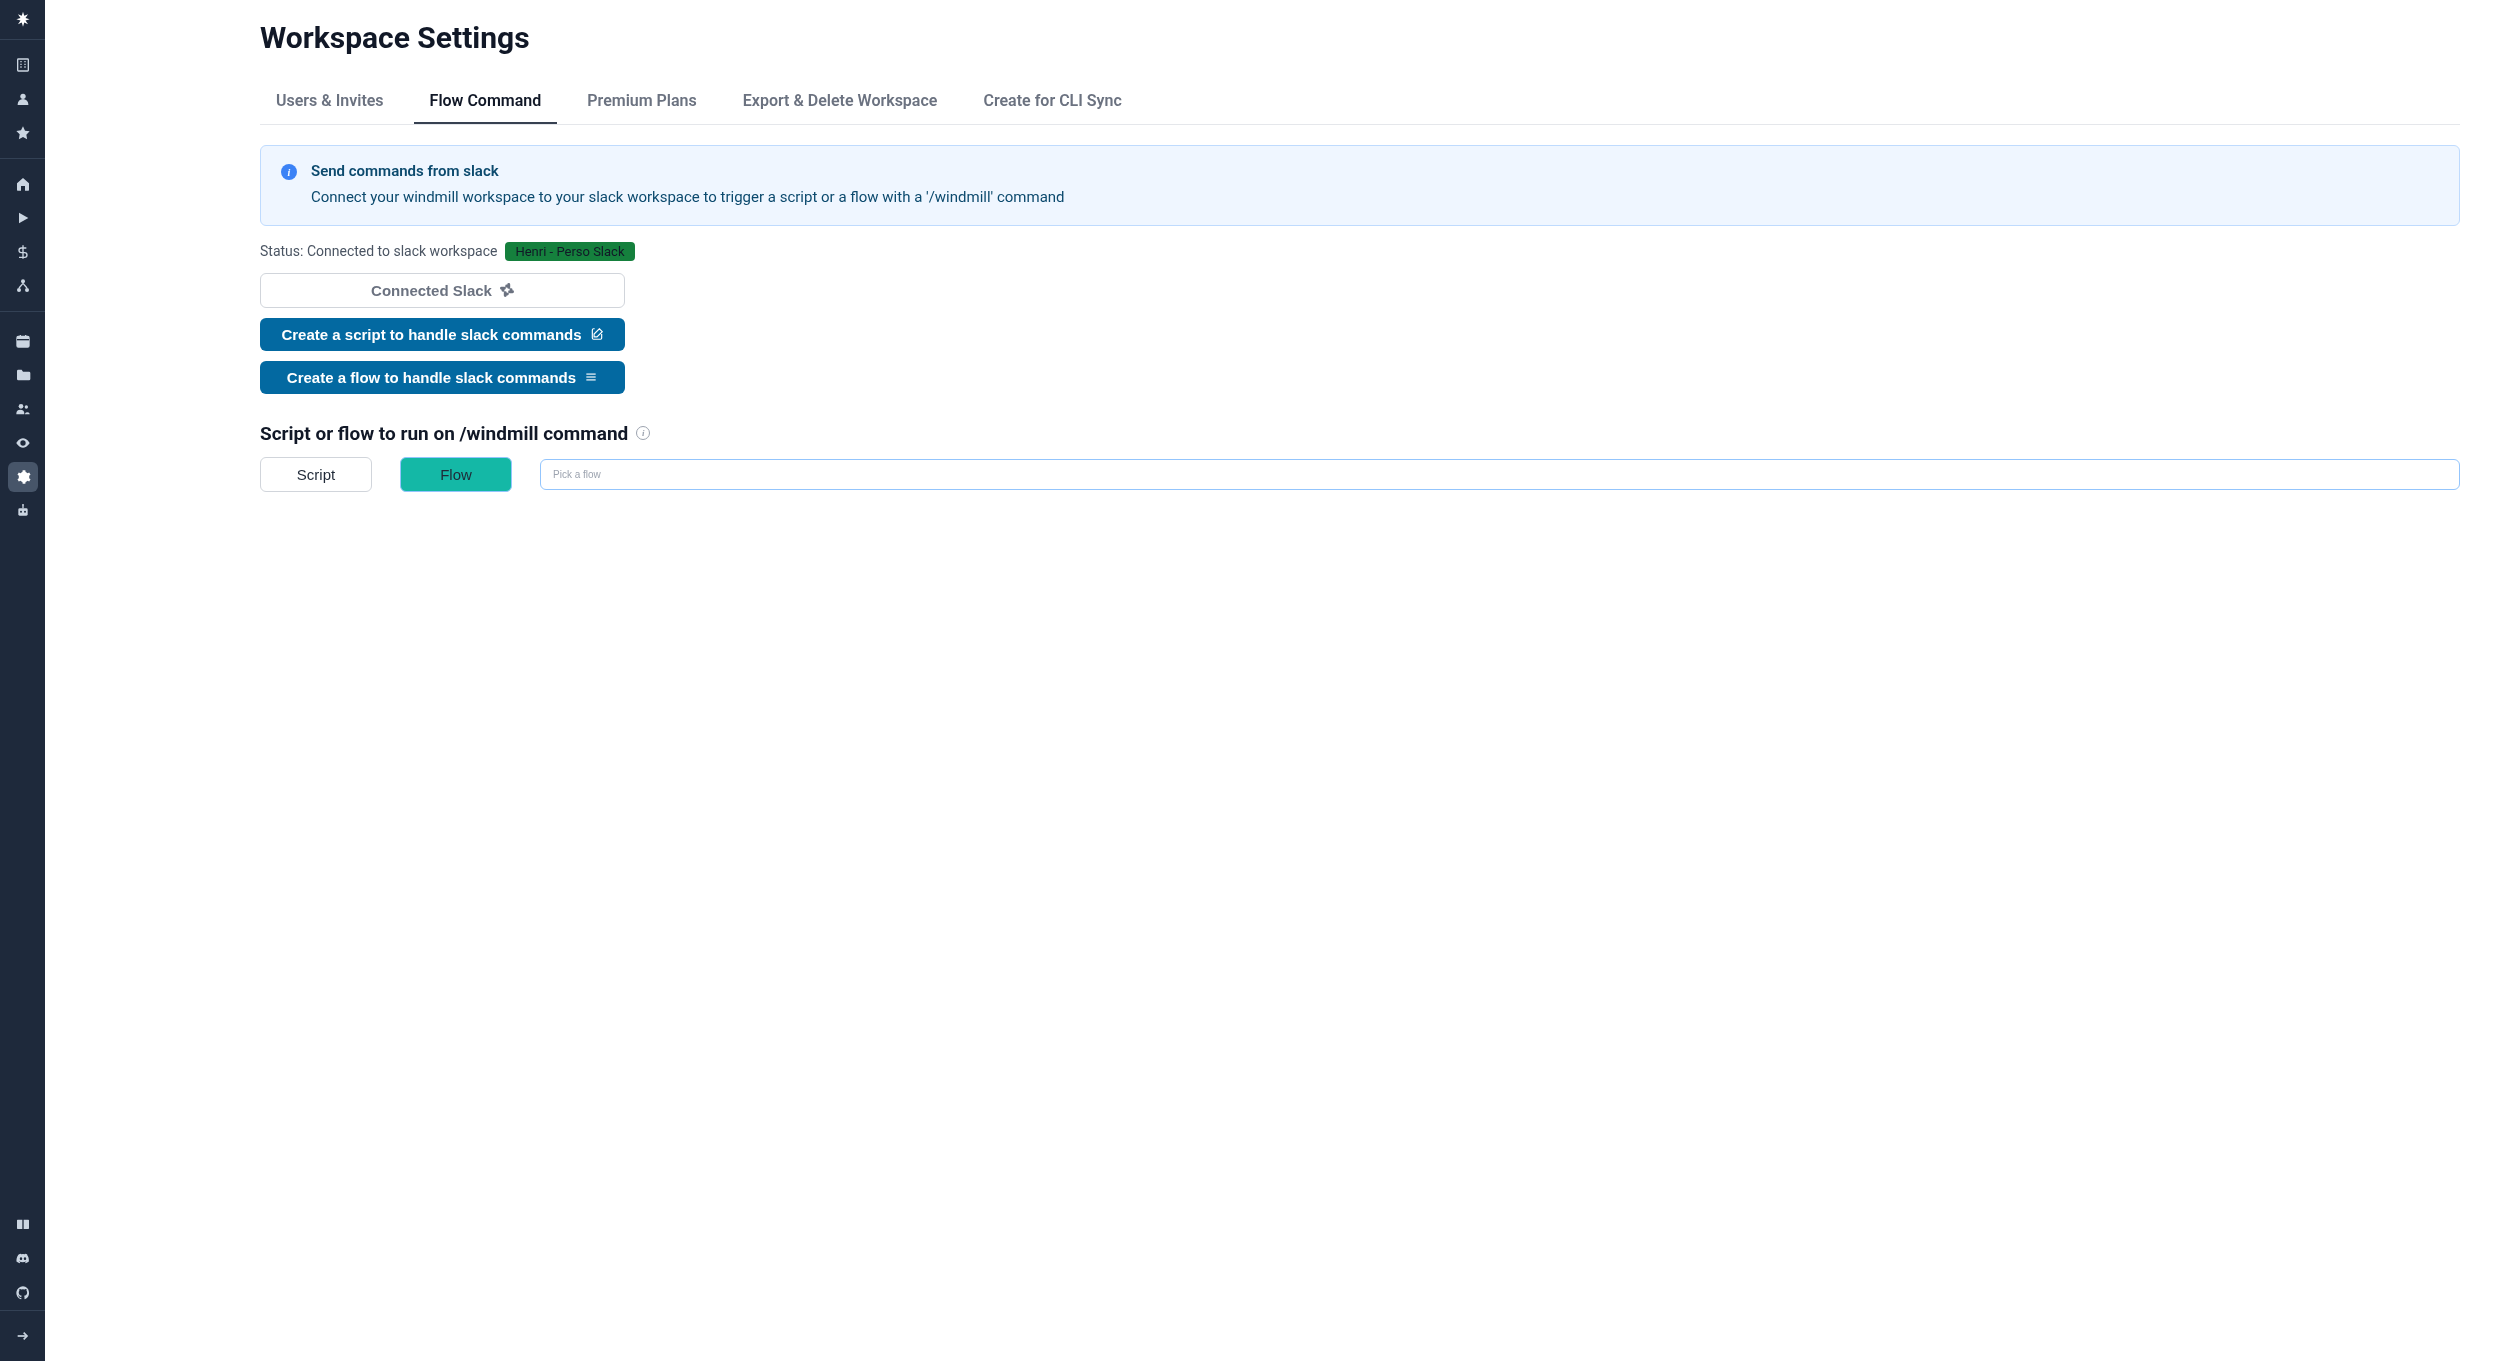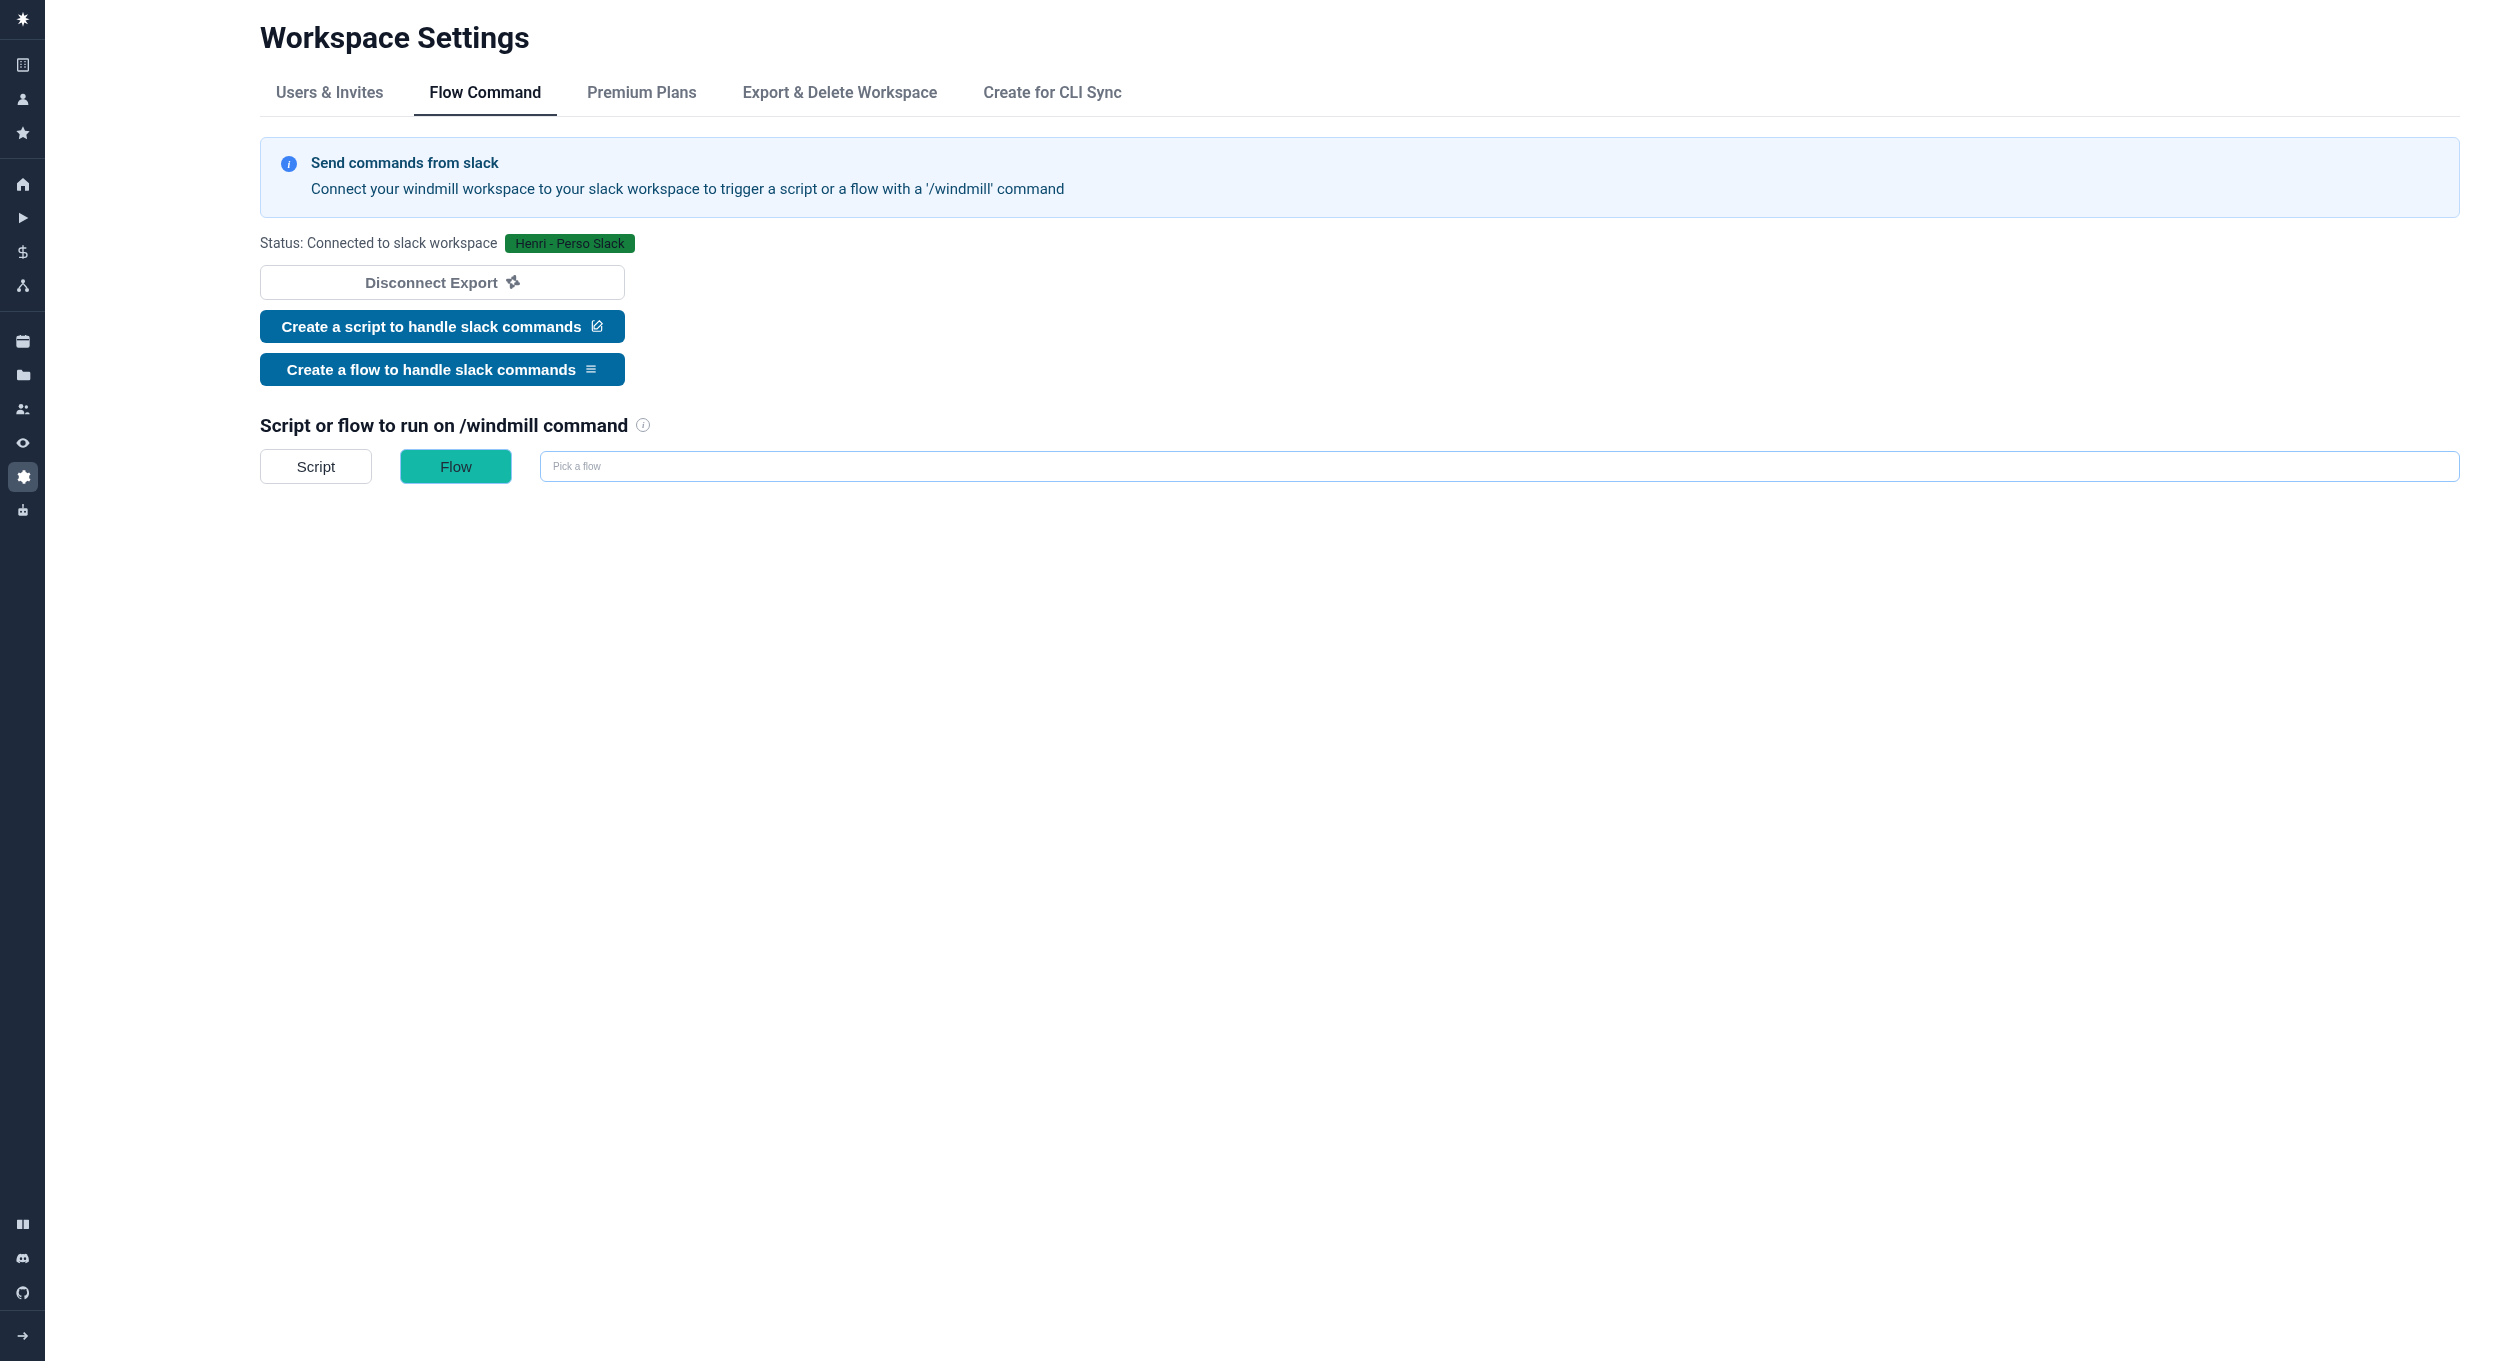--- a/index.html
+++ b/index.html
@@ -91,21 +91,21 @@
     }
     .main {
       flex: 1;
       overflow-y: auto;
       padding: 20px 40px 40px 215px;
     }
     h1 {
       font-size: 30px;
       font-weight: 700;
       color: #111827;
-      margin-bottom: 16px;
+      margin-bottom: 24px;
     }
     .tabs {
       display: flex;
       border-bottom: 1px solid #e5e7eb;
       margin-bottom: 20px;
       gap: 0;
     }
     .tab {
       padding: 12px 16px;
       font-size: 16px;
@@ -419,21 +419,21 @@
     </div>
   </div>
 
   <div class="status-row">
     <span>Status: Connected to slack workspace</span>
     <span class="status-badge">Henri - Perso Slack</span>
   </div>
 
   <div class="action-buttons">
     <button class="btn btn-outline">
-      <span>Disconnect Export</span>
+      <span>Connected Slack</span>
       <svg class="slack-icon-svg" viewBox="0 0 24 24" fill="#6b7280">
         <path d="M5 15a2.5 2.5 0 110-5h2.5v5zm1.5 1.5a2.5 2.5 0 115 0v5a2.5 2.5 0 01-5 0zM9 5a2.5 2.5 0 115 0v2.5H9zm-1.5 1.5a2.5 2.5 0 010 5H2.5a2.5 2.5 0 010-5zM19 9a2.5 2.5 0 110 5h-2.5V9zm-1.5-1.5a2.5 2.5 0 11-5 0v-5a2.5 2.5 0 015 0zM15 19a2.5 2.5 0 11-5 0v-2.5h5zm1.5-1.5a2.5 2.5 0 010-5h5a2.5 2.5 0 010 5z"></path>
       </svg>
     </button>
     <button class="btn btn-primary">
       <span>Create a script to handle slack commands</span>
       <svg viewBox="0 0 24 24" fill="none" stroke="currentColor" stroke-width="2">
           <path d="M8 3H6a2 2 0 00-2 2v14a2 2 0 002 2h12a2 2 0 002-2v-7M16 3l5 5-9 9H7v-5z"></path>
         </svg>
     </button>

